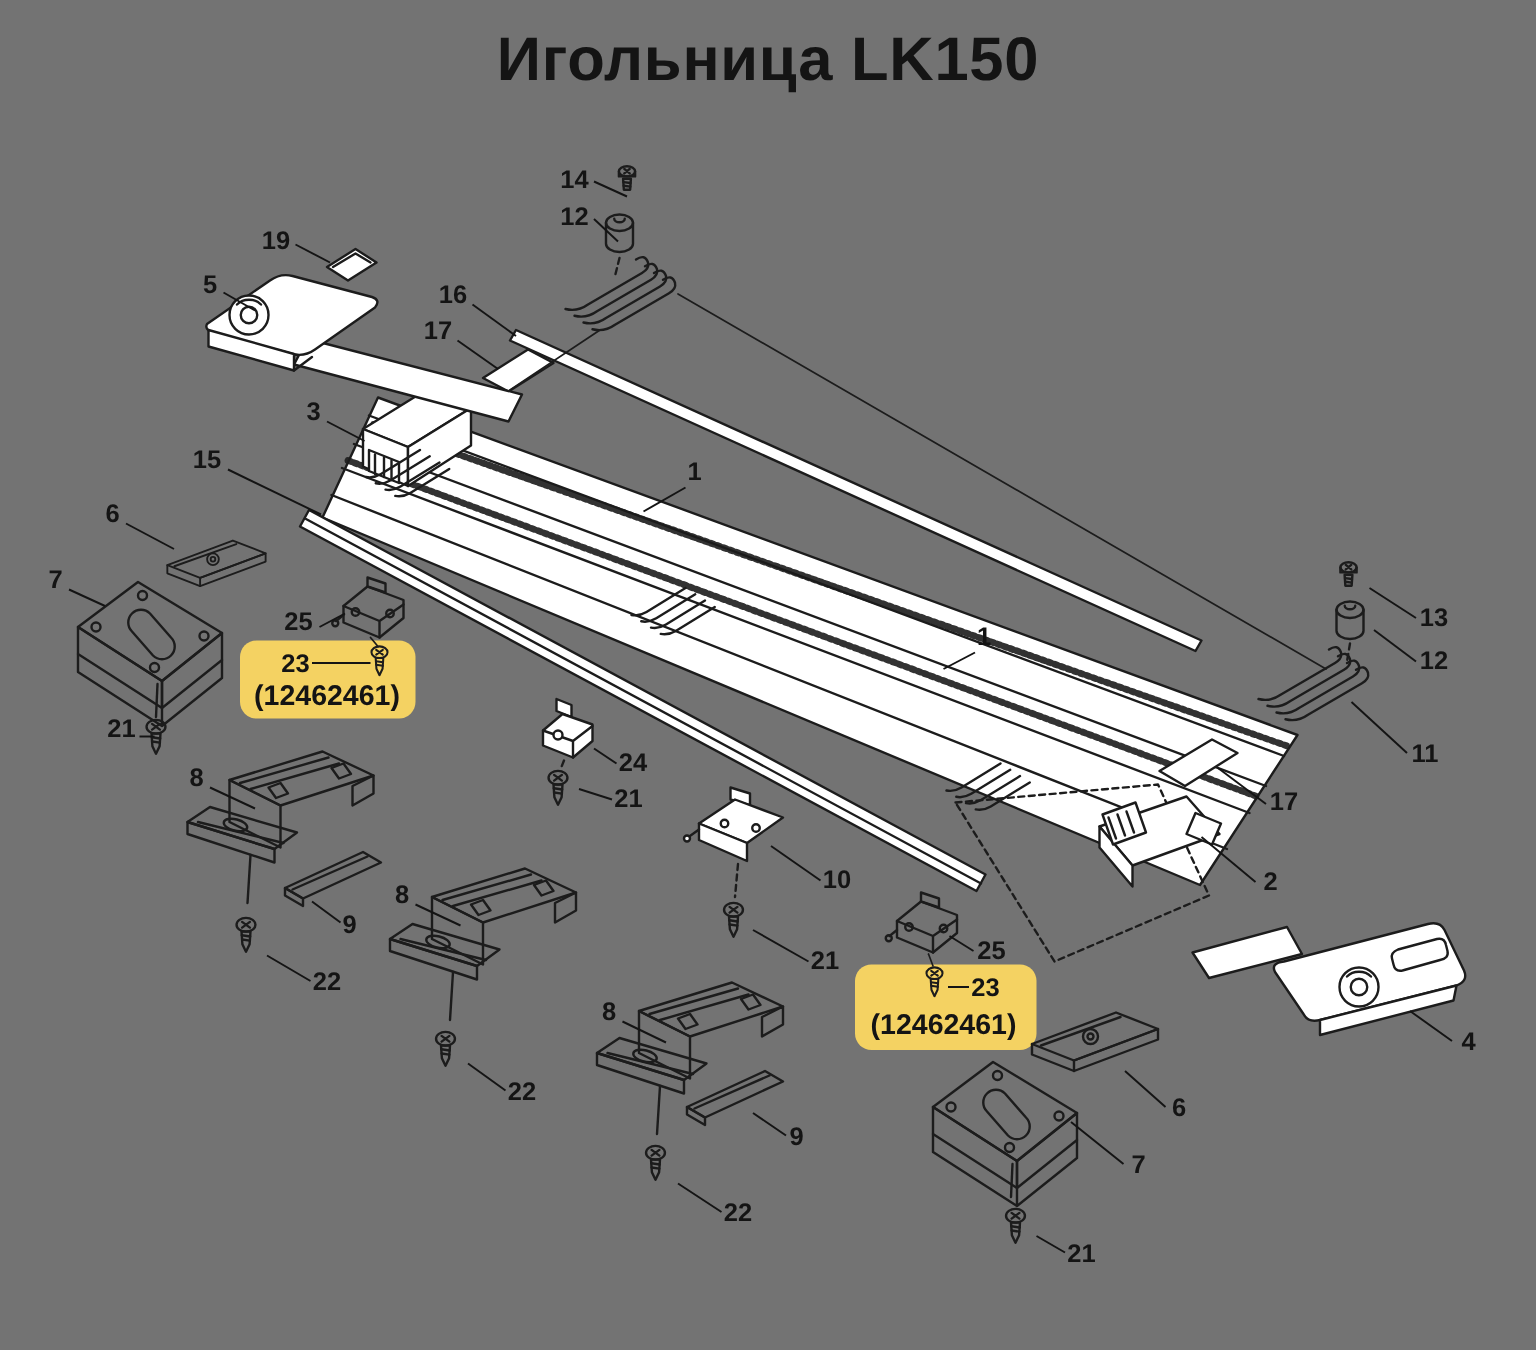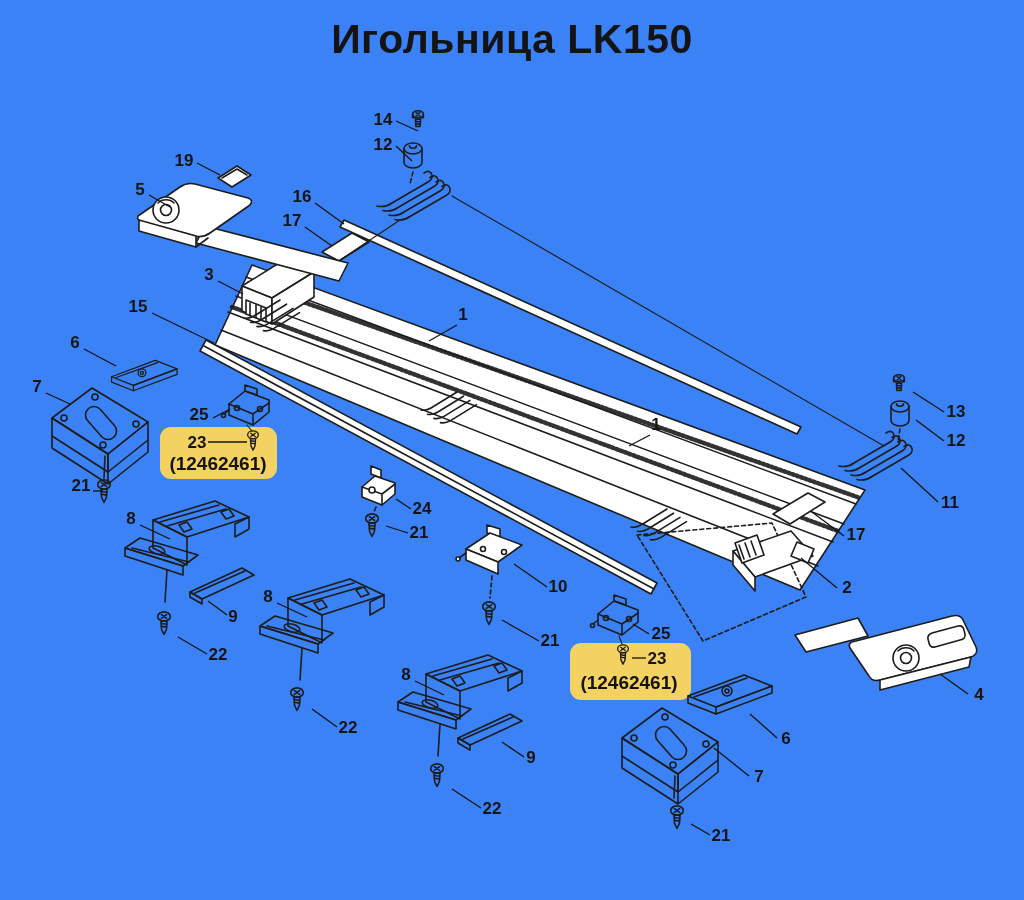--- a/index.html
+++ b/index.html
@@ -1,16 +1,16 @@
 <!DOCTYPE html>
 <html><head>
 <meta charset="utf-8">
 <style>
   html,body{margin:0;padding:0;background:#e8e8e8;}
-  .stage{position:relative;width:1024px;height:900px;background:#3b82f6;overflow:hidden;
+  .stage{position:relative;width:1024px;height:900px;background:#737373;overflow:hidden;
          font-family:"Liberation Sans",sans-serif;}
   .title{position:absolute;top:16px;left:0;width:100%;text-align:center;
          font-size:41px;font-weight:700;color:#141414;letter-spacing:.5px;}
   svg{position:absolute;left:0;top:0;}
   #art *{stroke:#1c1c1c;stroke-width:1.6;fill:none;stroke-linecap:round;stroke-linejoin:round;}
   #art .fw{fill:#ffffff;}
   #art .dsh{stroke-dasharray:4 3;}
   #art .tex{stroke-width:4.5;stroke-dasharray:1.8 2.7;opacity:.9;}
   #art .thin{stroke-width:1.15;}
   .num{font:700 17px "Liberation Sans",sans-serif;fill:#141414;text-anchor:middle;stroke:none;}

